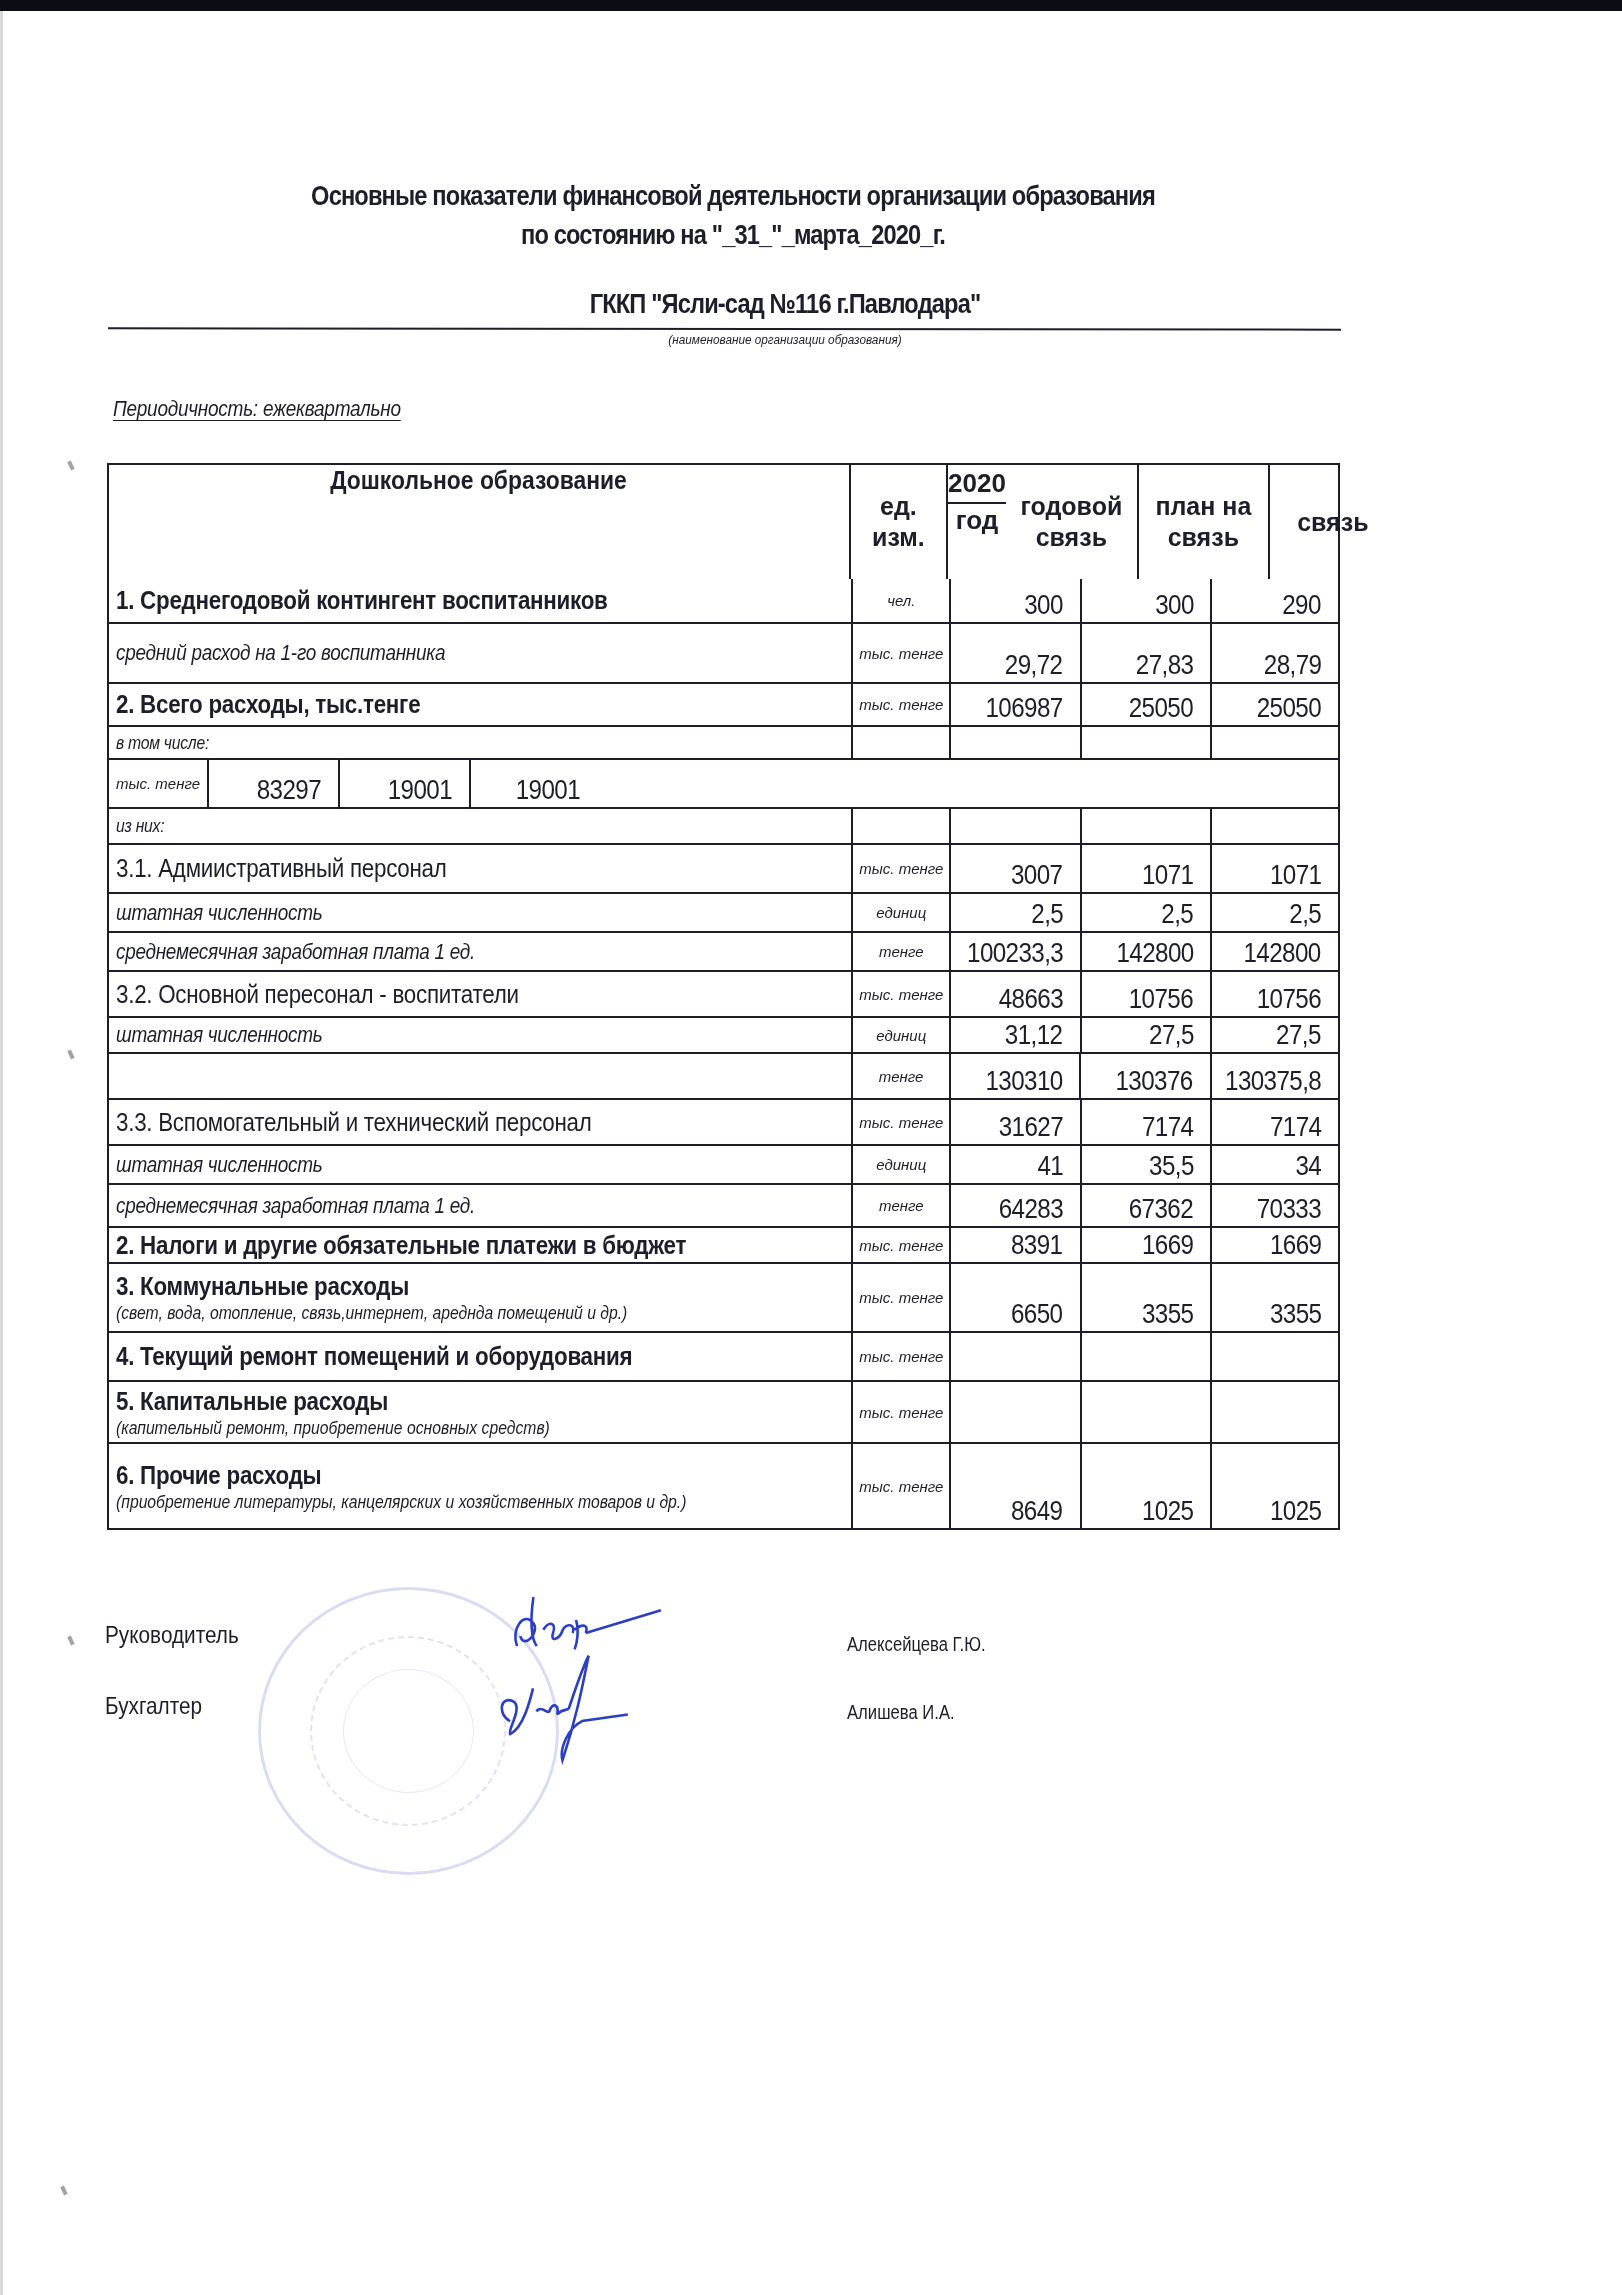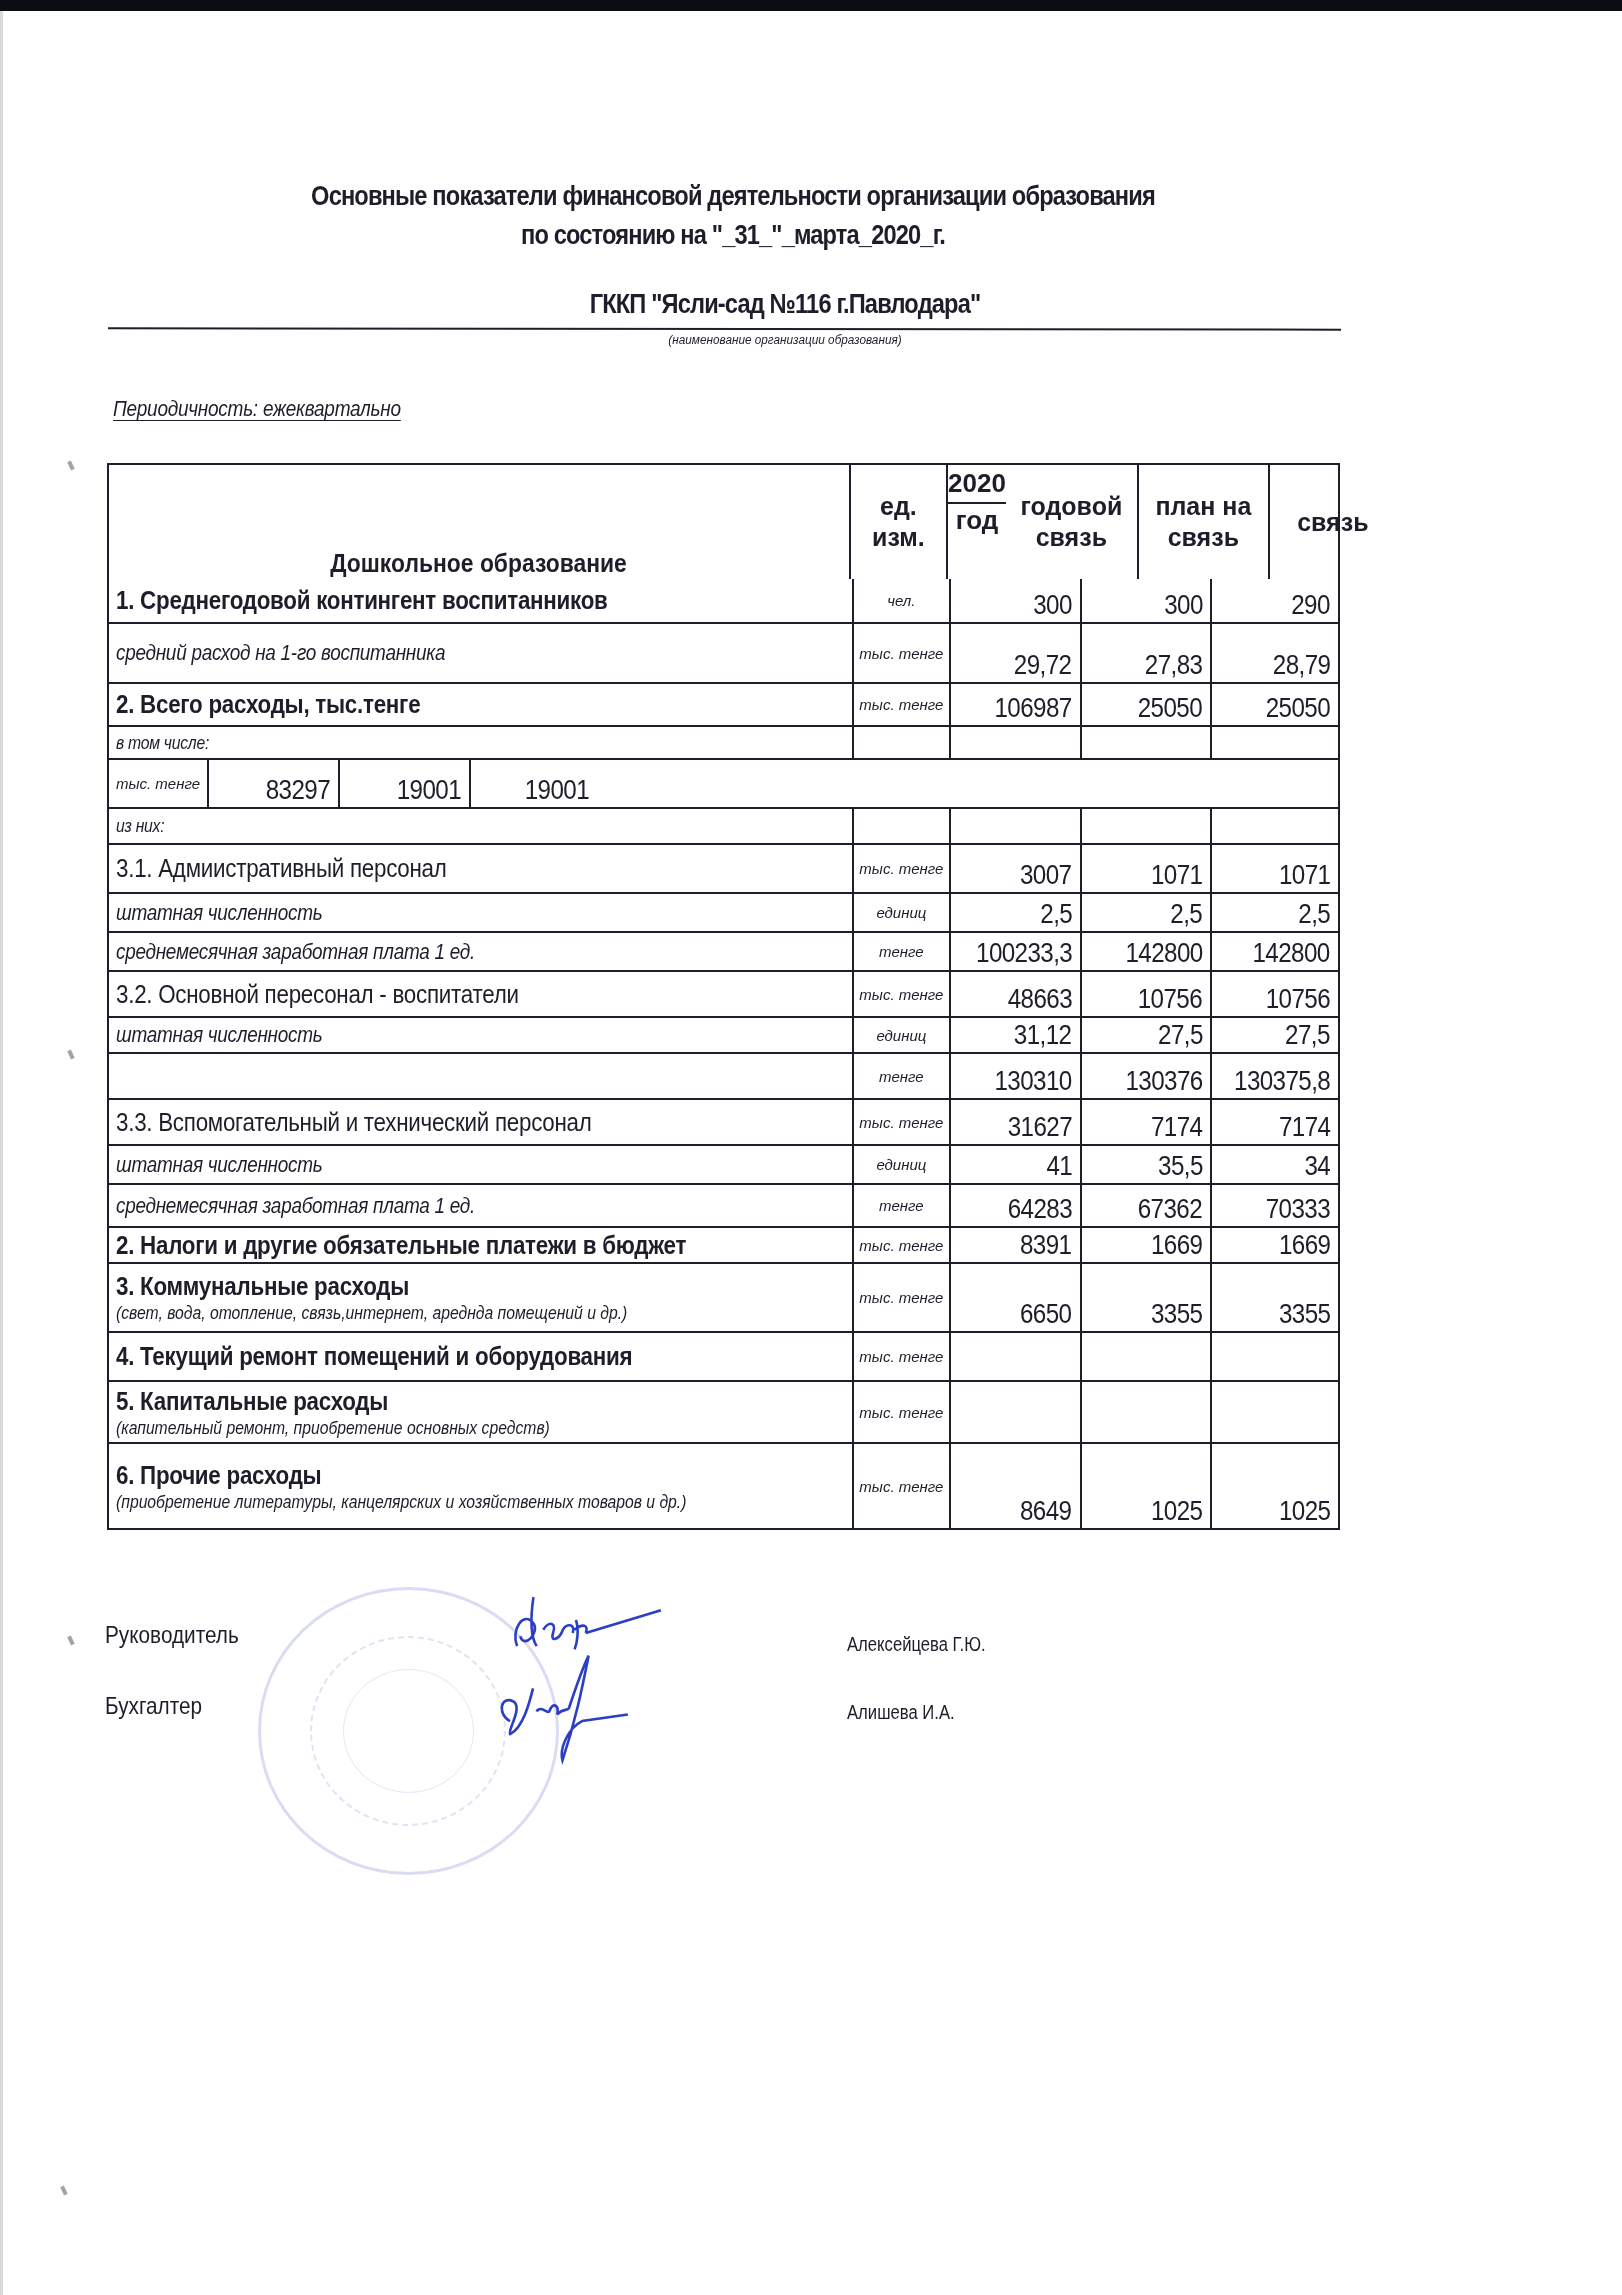--- a/index.html
+++ b/index.html
@@ -35,34 +35,34 @@
   }
 
   
   .tbl { position: absolute; left: 107px; top: 463px; width: 1233px; border: 2px solid #1d1e2a; box-sizing: border-box; }
   .row { position: relative; display: flex; border-top: 2px solid #1d1e2a; box-sizing: border-box; }
   .row:first-child { border-top: none; }
   .cell { box-sizing: border-box; border-left: 2px solid #1d1e2a; position: relative; overflow: visible; }
   .cell:first-child { border-left: none; }
   .c-desc { width: 745px; padding-left: 6.5px; }
   .c-unit { width: 98px; text-align: center; font-style: italic; font-size: 15px; display:flex; align-items:center; justify-content:center; }
-  .c-num { width: 131px; text-align: right; padding-right: 8px; font-size: 27.5px; display:flex; align-items:flex-end; justify-content:flex-end; letter-spacing: -0.7px; }
+  .c-num { width: 131px; text-align: right; padding-right: 17px; font-size: 27.5px; display:flex; align-items:flex-end; justify-content:flex-end; letter-spacing: -0.7px; }
   .c-num.last { width: 128px; }
   .c-num span, .desc-main, .desc-sub { display: inline-block; transform-origin: right bottom; }
   .c-num span { transform: scaleX(0.88); padding-bottom: 1.3px; }
 
   .desc-main { font-size: 26px; transform: scaleX(0.86); transform-origin: 0 50%; white-space: nowrap; letter-spacing: -0.3px; }
   .desc-main.bold { font-weight: bold; }
   .desc-main.italic { font-style: italic; font-size: 22px; }
   .desc-sub { font-style: italic; font-size: 18.3px; transform: scaleX(0.86); transform-origin: 0 50%; white-space: nowrap; display:block; }
   .c-desc { display:flex; flex-direction: column; justify-content: center; }
 
   
   .hdr { height: 114px; }
-  .hdr .c-desc { justify-content: flex-end; align-items: center; padding-left: 0; }
+  .hdr .c-desc { justify-content: flex-start; align-items: center; padding-left: 0; }
   .hdr .h-title { font-weight: bold; font-size: 26px; transform: scaleX(0.88); }
   .hdr .c-unit { font-style: normal; font-weight: bold; font-size: 25px; line-height: 31px; flex-direction: column; }
   .hdr-group { width: 390px; border-left: 2px solid #1d1e2a; display: flex; flex-direction: row; }
   .hdr-year { height: 37px; border-bottom: 2px solid #1d1e2a; text-align: center; font-weight: bold; font-size: 26px; line-height: 37px; }
   .hdr-cols { flex: 1; display: flex; }
   .hdr-col { width: 131px; border-left: 2px solid #1d1e2a; display: flex; align-items: center; justify-content: center; text-align: center; font-weight: bold; font-size: 25px; line-height: 31px; box-sizing: border-box; }
   .hdr-col:first-child { border-left: none; }
   .hdr-col:last-child { width: 128px; }
 
   

